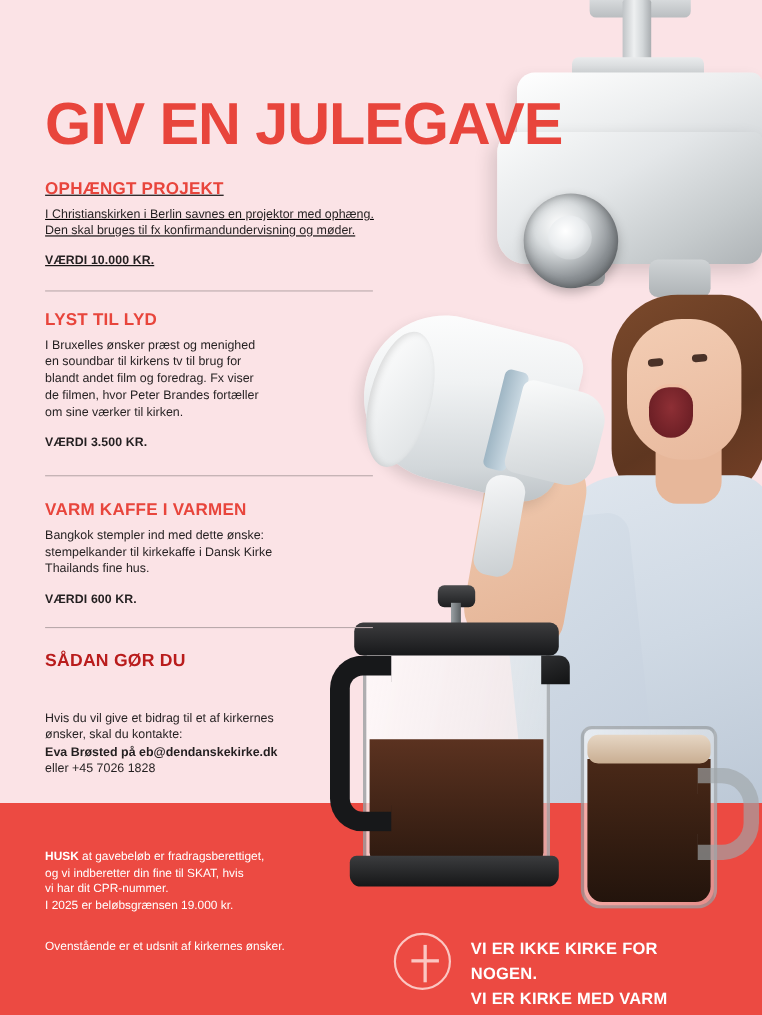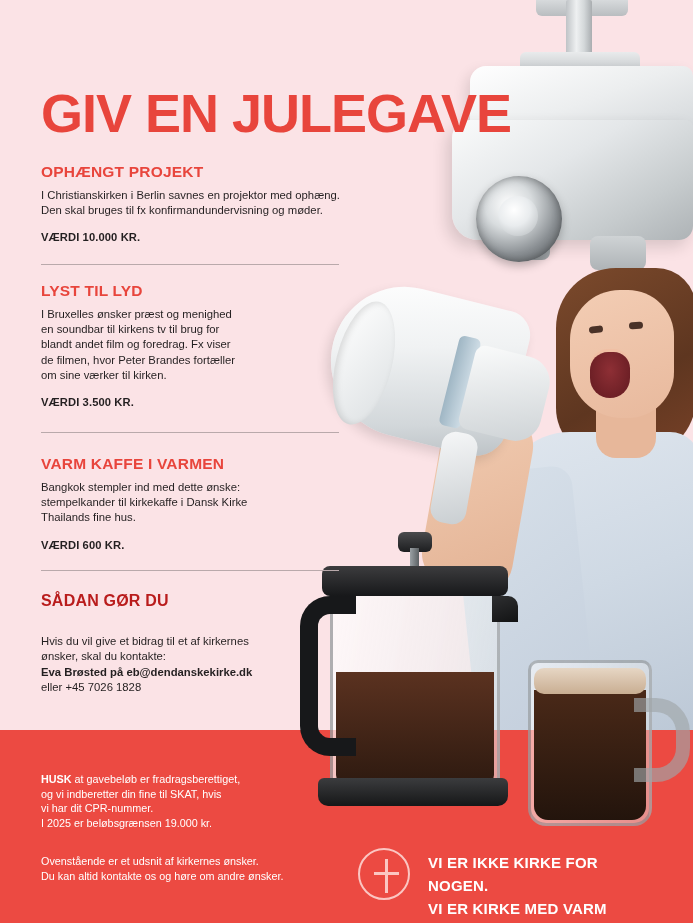--- a/index.html
+++ b/index.html
@@ -245,21 +245,21 @@
   .rule {
     position: absolute; left: 41px; width: 298px; height: 1px;
     background: #b9a9ab;
   }
 
   .howto { position: absolute; left: 41px; top: 592px; width: 340px; }
   .howto h2 {
     font-size: 16px; font-weight: bold; color: #b91c1c; letter-spacing: .2px;
   }
   .howto p {
-    font-size: 11.3px; line-height: 15.4px; color: #231f20; margin-top: 24px;
+    font-size: 11.3px; line-height: 15.4px; color: #231f20; margin-top: 36px;
   }
   .howto .strong { font-weight: bold; }
 
   .husk {
     position: absolute; left: 41px; top: 772px; width: 320px;
     font-size: 10.8px; line-height: 14.6px; color: #ffffff;
   }
   .husk b { font-weight: bold; }
   .husk .second { margin-top: 24px; }
 
@@ -330,21 +330,21 @@
     <div class="mug-body"></div>
     <div class="mug-coffee"></div>
     <div class="mug-foam"></div>
     <div class="mug-handle"></div>
   </div>
 
   <div class="content">
 
     <div class="headline">GIV EN JULEGAVE</div>
 
-    <div class="block" style="top:163px;">
+    <div class="block" style="top:163px;text-decoration:underline;">
       <h2>OPHÆNGT PROJEKT</h2>
       <p style="white-space:pre-line">I Christianskirken i Berlin savnes en projektor med ophæng.
 Den skal bruges til fx konfirmandundervisning og møder.</p>
       <div class="value">VÆRDI 10.000 KR.</div>
     </div>
 
     <div class="rule" style="top:264px;"></div>
 
     <div class="block" style="top:282px;">
       <h2>LYST TIL LYD</h2>
@@ -380,21 +380,20 @@
 
     <div class="husk">
       <div>
         <b>HUSK</b><span> at gavebeløb er fradragsberettiget,</span><br>
         <span>og vi indberetter din fine til SKAT, hvis</span><br>
         <span>vi har dit CPR-nummer.</span><br>
         <span>I 2025 er beløbsgrænsen 19.000 kr.</span>
       </div>
       <div class="second">
         <span>Ovenstående er et udsnit af kirkernes ønsker.</span><br>
-        <span>Du kan altid kontakte os og høre om andre ønsker.</span>
       </div>
     </div>
 
     <div class="logo-wrap">
       <div class="logo-circle">
         <div class="logo-cross-v"></div>
         <div class="logo-cross-h"></div>
       </div>
       <div class="logo-text">
         <div>VI ER IKKE KIRKE FOR NOGEN.</div>

